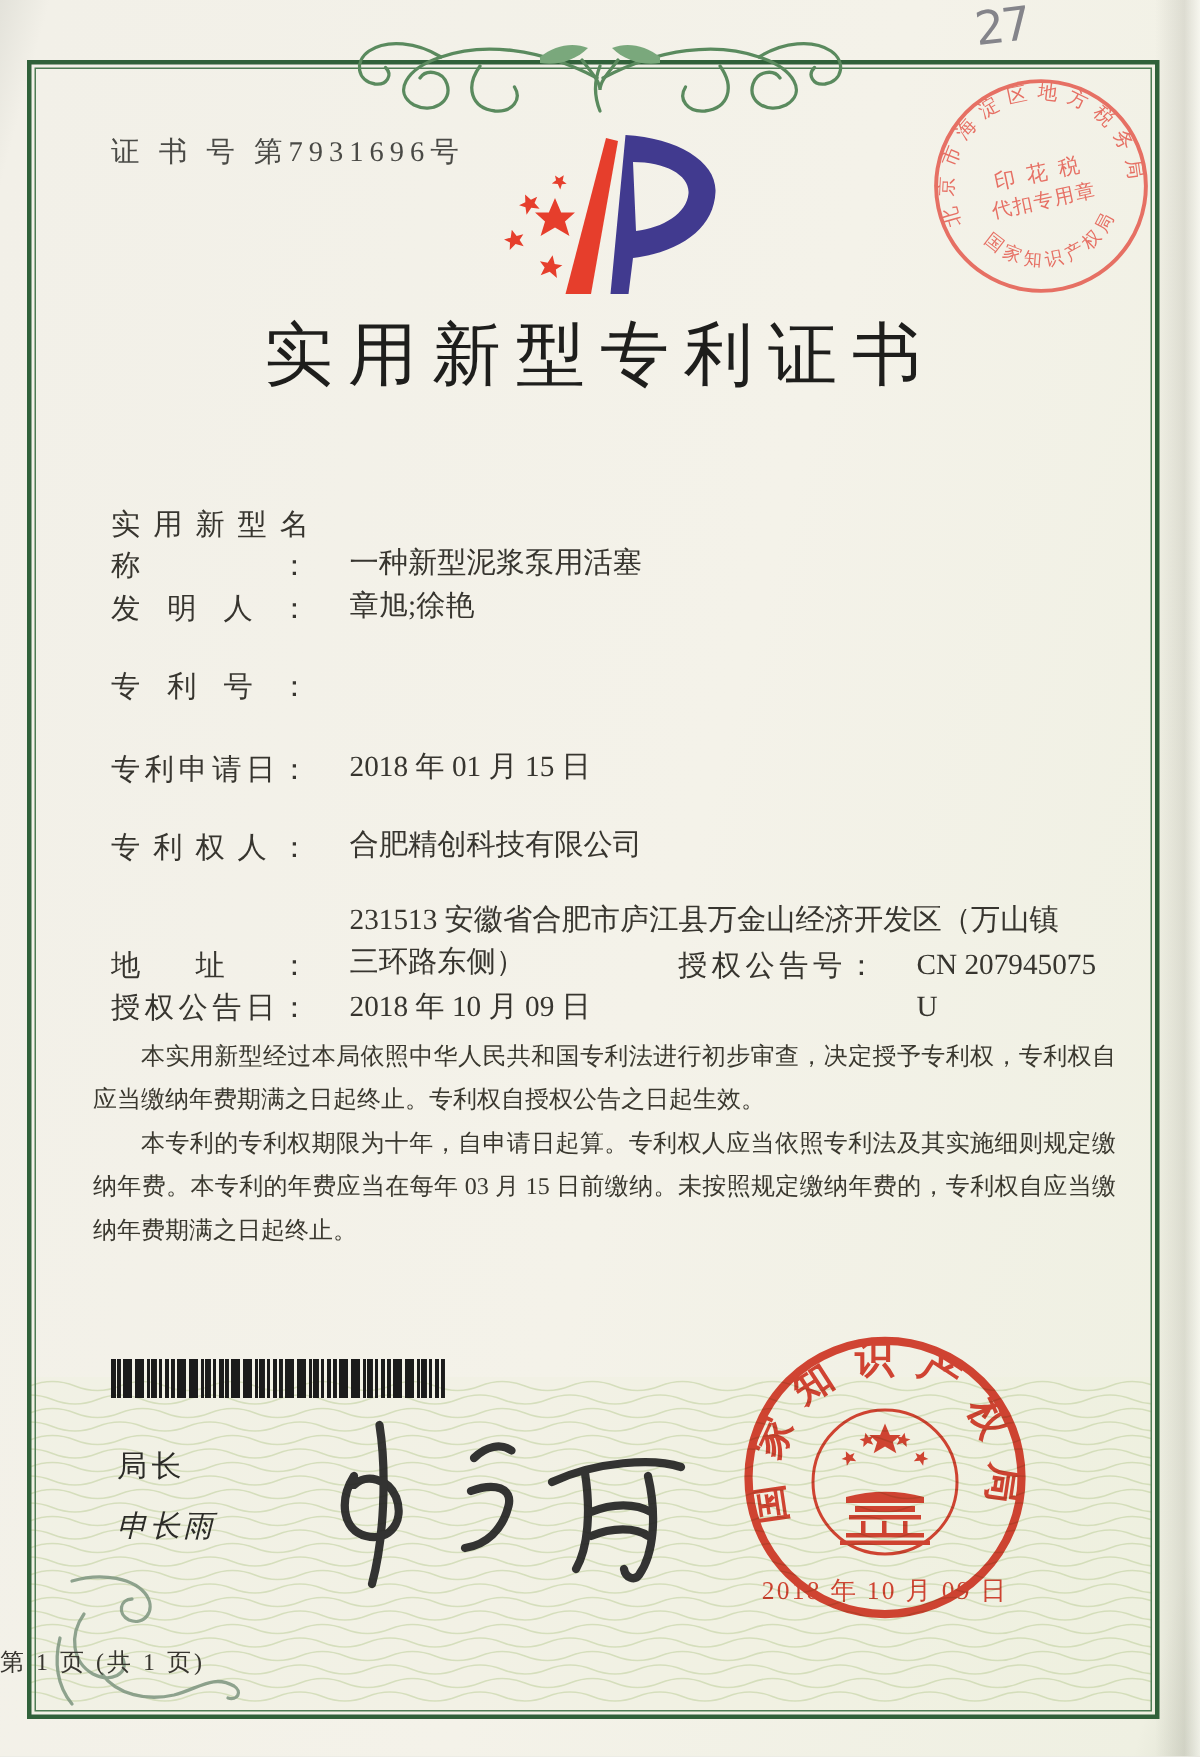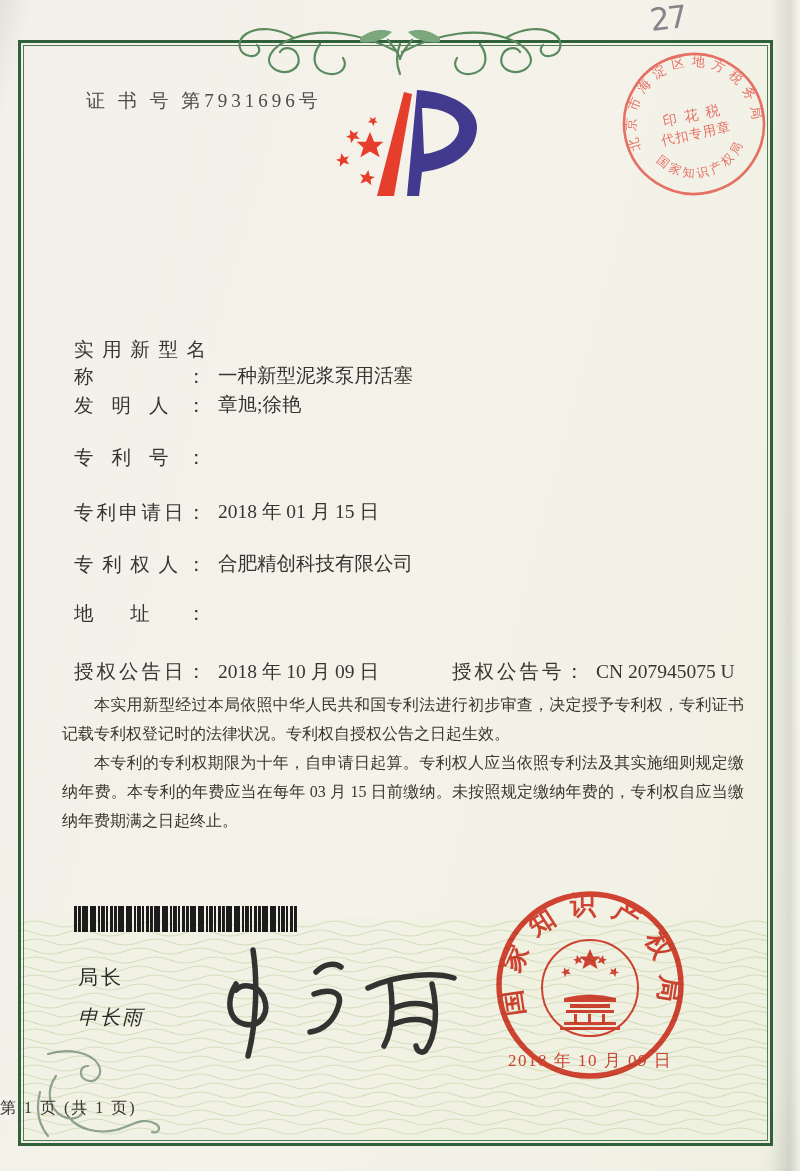--- a/index.html
+++ b/index.html
@@ -5,29 +5,29 @@
   html,body{margin:0;padding:0;background:#e8e7e0;}
   .page{position:relative;width:800px;height:1171px;overflow:hidden;
     background:linear-gradient(105deg,#e3e2da 0%,#f2f0e8 3%,#f4f2e9 55%,#eff0e2 96%,#e0e2d3 100%);
     font-family:"Liberation Serif","DejaVu Serif",serif;}
   .edge-right{position:absolute;right:0;top:0;width:30px;height:100%;
     background:linear-gradient(90deg,rgba(0,0,0,0),rgba(110,110,100,.16) 65%,rgba(250,250,245,.55));}
   .frame{position:absolute;left:18px;top:40px;width:749px;height:1100px;border:3px solid #30613a;}
   .frame-inner{position:absolute;inset:2px;border:1px solid #4e7d55;}
   .handwritten{position:absolute;left:650px;top:0px;font-family:"DejaVu Sans",sans-serif;
     font-size:31px;color:#84848a;transform:rotate(-7deg);letter-spacing:-2px;}
-  .certno{position:absolute;left:74px;top:88px;font-size:19px;letter-spacing:4px;color:#4a4a46;margin-left:12px;}
+  .certno{position:absolute;left:74px;top:88px;font-size:19px;letter-spacing:4px;color:#4a4a46;}
   .stamp-wrap{position:absolute;left:618px;top:48px;width:152px;height:152px;transform:rotate(-12deg);opacity:.92;}
   .logo{position:absolute;left:322px;top:84px;width:165px;height:120px;}
   .title{position:absolute;left:0;top:206px;width:100%;text-align:center;
     font-size:46px;letter-spacing:10px;color:#1e1e1c;font-weight:500;}
   .fields{position:absolute;left:74px;top:0;width:672px;font-size:19.5px;color:#37352f;}
   .frow{position:absolute;display:flex;width:100%;align-items:flex-end;}
   .flabel{flex:0 0 132px;text-align:justify;text-align-last:justify;}
-  .fvalue{margin-left:12px;white-space:pre-line;line-height:1.45;}
+  .fvalue{margin-left:27px;white-space:pre-line;line-height:1.45;}
   .pair{display:flex;}
   .paras{position:absolute;left:62px;top:690px;width:682px;font-size:16px;
     line-height:1.82;color:#3a382f;text-align:justify;}
   .paras p{margin:0;text-indent:2em;}
   .barcode{position:absolute;left:74px;top:906px;width:224px;height:26px;
     background-image:
       repeating-linear-gradient(90deg,#1b1b1b 0 2px,transparent 2px 4px),
       repeating-linear-gradient(90deg,#1b1b1b 0 3px,transparent 3px 9px),
       repeating-linear-gradient(90deg,#222 0 1px,transparent 1px 6px);}
   .sig-title{position:absolute;left:78px;top:964px;font-size:20px;letter-spacing:3px;color:#2c2c28;text-align:center;}
@@ -130,20 +130,21 @@
     <polygon points="82,8 90,10 72,112 55,112" fill="#e63e2c"></polygon>
     <g fill="#e63e2c">
       <use href="#star" transform="translate(48,62) scale(1.4)"></use>
       <use href="#star" transform="translate(21,76) scale(0.7) rotate(-15)"></use>
       <use href="#star" transform="translate(31,52) scale(0.7) rotate(-25)"></use>
       <use href="#star" transform="translate(45,94) scale(0.8) rotate(10)"></use>
       <use href="#star" transform="translate(51,37) scale(0.5) rotate(35)"></use>
     </g>
   </svg>
 
+  <div class="title">实用新型专利证书</div>
 
   <div class="fields">
     <div class="frow" style="top:336px">
       <span class="flabel">实用新型名称：</span>
       <span class="fvalue">一种新型泥浆泵用活塞</span>
     </div>
     <div class="frow" style="top:391px">
       <span class="flabel">发明人：</span>
       <span class="fvalue">章旭;徐艳</span>
     </div>
@@ -153,35 +154,37 @@
     <div class="frow" style="top:498px">
       <span class="flabel">专利申请日：</span>
       <span class="fvalue">2018 年 01 月 15 日</span>
     </div>
     <div class="frow" style="top:550px">
       <span class="flabel">专利权人：</span>
       <span class="fvalue">合肥精创科技有限公司</span>
     </div>
     <div class="frow" style="top:600px">
       <span class="flabel">地址：</span>
+      <span class="fvalue">231513 安徽省合肥市庐江县万金山经济开发区（万山镇
+三环路东侧）</span>
     </div>
     <div class="frow" style="top:658px">
       <span class="pair">
         <span class="flabel">授权公告日：</span>
         <span class="fvalue">2018 年 10 月 09 日</span>
       </span>
       <span class="pair" style="position:absolute;left:378px">
         <span class="flabel">授权公告号：</span>
         <span class="fvalue">CN 207945075 U</span>
       </span>
     </div>
   </div>
 
   <div class="paras">
-    <p>本实用新型经过本局依照中华人民共和国专利法进行初步审查，决定授予专利权，专利证书记载专利权登记时的法律状况。专利权自授权公告之日起生效。</p>
+    <p>本实用新型经过本局依照中华人民共和国专利法进行初步审查，决定授予专利权，专利权自应当缴纳年费期满之日起终止。专利权自授权公告之日起生效。</p>
     <p>本专利的专利权期限为十年，自申请日起算。专利权人应当依照专利法及其实施细则规定缴纳年费。本专利的年费应当在每年 03 月 15 日前缴纳。未按照规定缴纳年费的，专利权自应当缴纳年费期满之日起终止。</p>
   </div>
 
   <div class="barcode"></div>
 
   <div class="sig-title">局长</div>
   <div class="sig-name">申长雨</div>
 
   <svg class="signature" viewBox="0 0 270 118">
     <g stroke="#1f1f1f" stroke-width="5.5" fill="none" stroke-linecap="round" stroke-linejoin="round" opacity="0.9">

